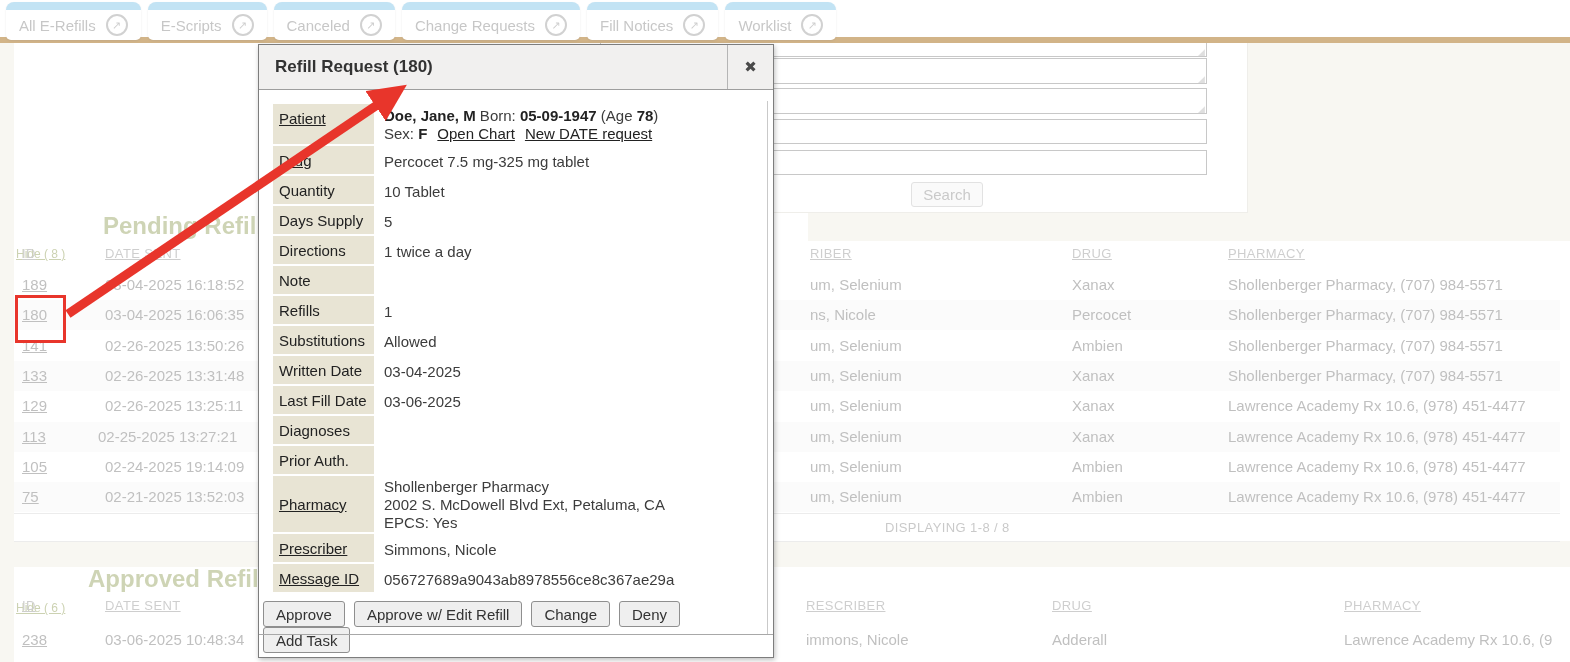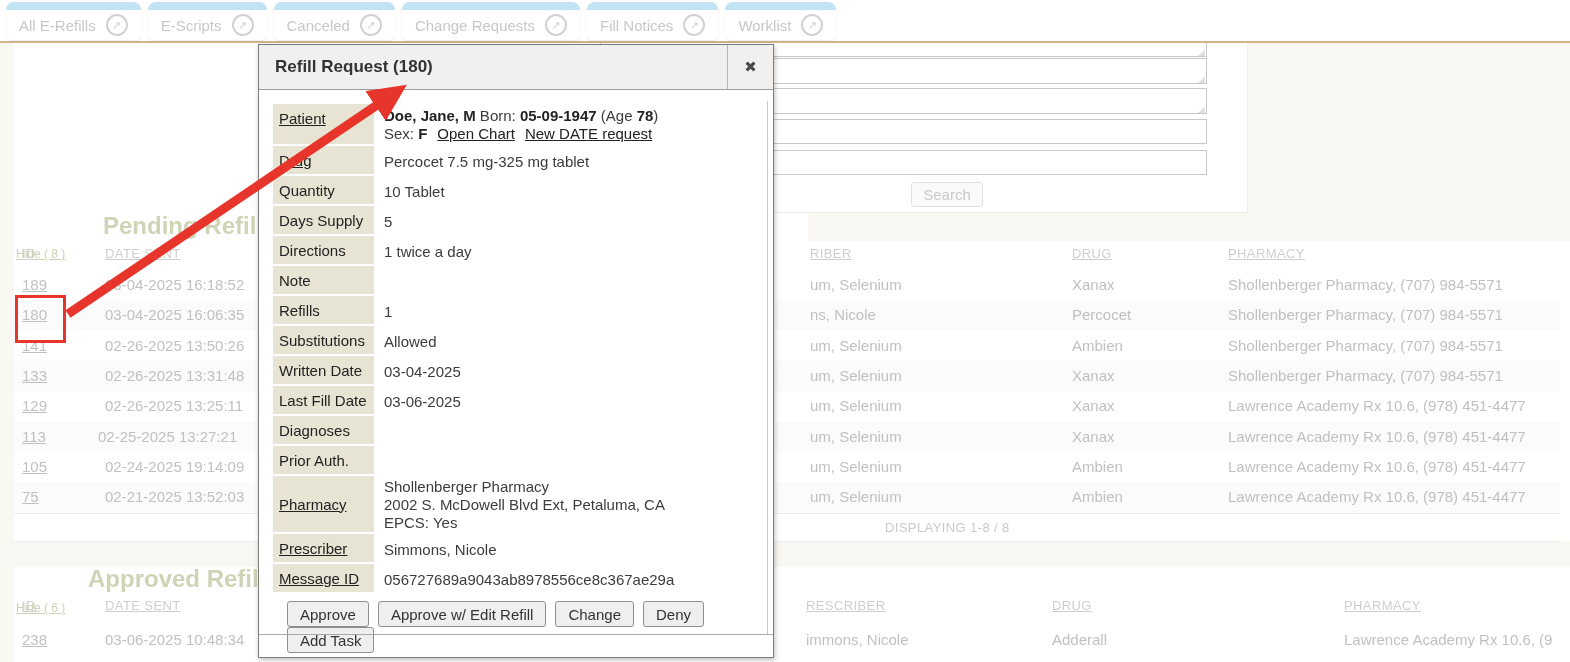--- a/index.html
+++ b/index.html
@@ -4,21 +4,21 @@
 <style>
   html,body{margin:0;padding:0;}
   body{width:1570px;height:662px;overflow:hidden;position:relative;
        font-family:"Liberation Sans",sans-serif;background:#fff;}
 
   
   .bg{position:absolute;inset:0;z-index:0;}
   .beige{position:absolute;background:#f1eee3;}
 
   .topbar{position:absolute;top:0;left:0;right:0;height:43px;background:#fff;
-          border-bottom:2px solid #a16207;z-index:2;display:flex;align-items:flex-start;
+          border-bottom:6px solid #a16207;z-index:2;display:flex;align-items:flex-start;
           padding:2px 0 0 6px;box-sizing:border-box;}
   .tab{display:flex;align-items:center;height:30px;background:#fff;margin-right:7px;
        border-top:8px solid #7fc4e8;border-radius:8px 8px 5px 5px;padding:0 13px;
        box-shadow:0 1px 2px rgba(0,0,0,.18);color:#8a8a8a;font-size:15px;white-space:nowrap;}
   .tab-icon{width:18px;height:18px;border:2px solid #a0a0a0;border-radius:50%;margin-left:10px;
        display:flex;align-items:center;justify-content:center;font-size:11px;color:#9a9a9a;line-height:1;}
 
   .search-panel{position:absolute;left:540px;top:43px;width:708px;height:170px;background:#fff;
        border-right:1px solid #dedcd4;border-bottom:1px solid #dedcd4;box-sizing:border-box;z-index:1;}
   .field{position:absolute;left:60px;right:40px;}
@@ -63,21 +63,21 @@
        border-bottom:2px solid #fff;padding:5px 4px 3px 6px;box-sizing:border-box;
        font-size:15px;color:#222;line-height:19px;display:flex;}
   .detail-row:not(.top) .d-label{align-items:center;padding-top:0;padding-bottom:0;}
   .d-label.lnk span{text-decoration:underline;}
   .d-value{flex:1;font-size:15px;color:#3c3c3c;padding:5px 10px;line-height:19px;}
   .row-patient .d-value{padding:3px 10px;line-height:18px;}
   .row-pharmacy .d-value{padding:2px 10px;line-height:18px;}
   .d-value .b{font-weight:bold;color:#222;}
   .pv-link{text-decoration:underline;color:#222;margin-left:10px;margin-top:48px;}
   .pv-link:first-of-type{margin-left:14px;}
-  .modal-buttons{margin:7px 0 0 28px;}
+  .modal-buttons{margin:7px 0 0 4px;}
   .modal-buttons button{background:#efefef;border:1px solid #8f8f8f;border-radius:3px;
        font-size:15px;color:#333;font-family:"Liberation Sans",sans-serif;
        padding:3px 12px;margin-right:9px;height:26px;}
   .modal-rule-v{position:absolute;top:56px;bottom:23px;right:5px;border-right:1px solid #c9c9c9;}
   .modal-rule-h{position:absolute;left:0;right:0;bottom:22px;border-top:1px solid #a8a8a8;}
 
   
   .annot-layer{position:absolute;inset:0;z-index:30;pointer-events:none;}
   .highlight-box{position:absolute;left:15px;top:295px;width:45px;height:42px;
        border:3px solid #e8352b;}

